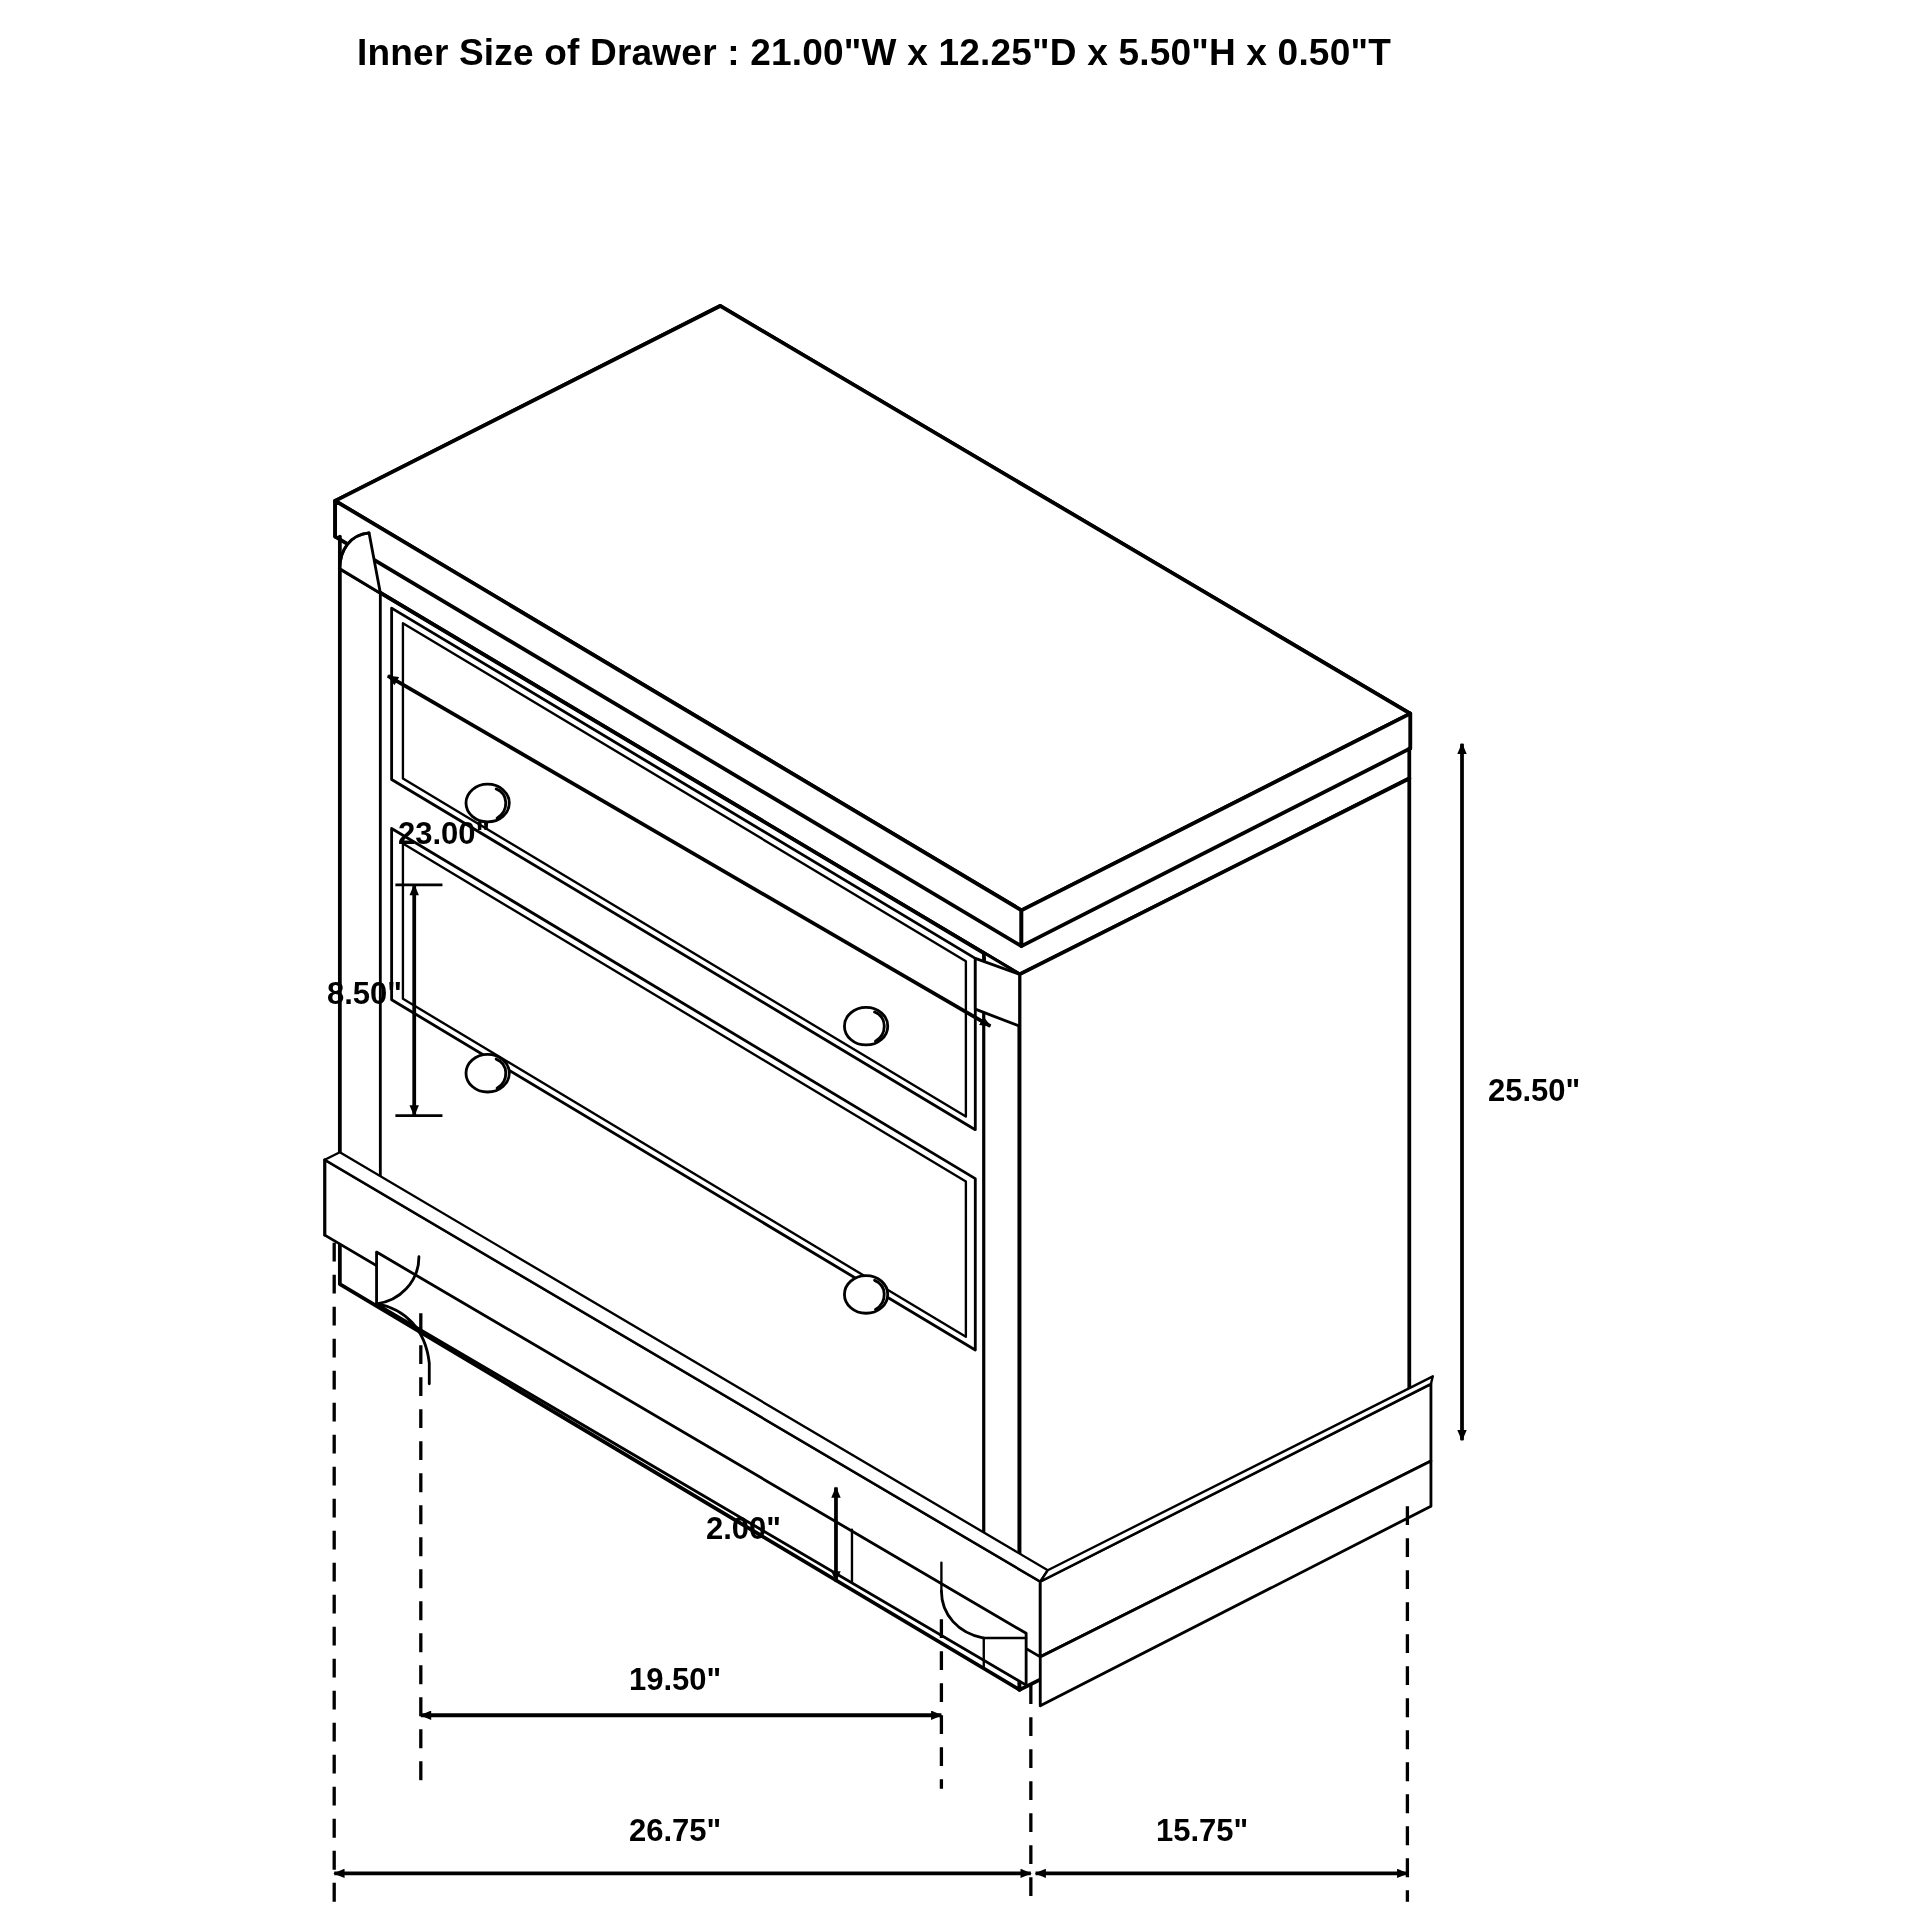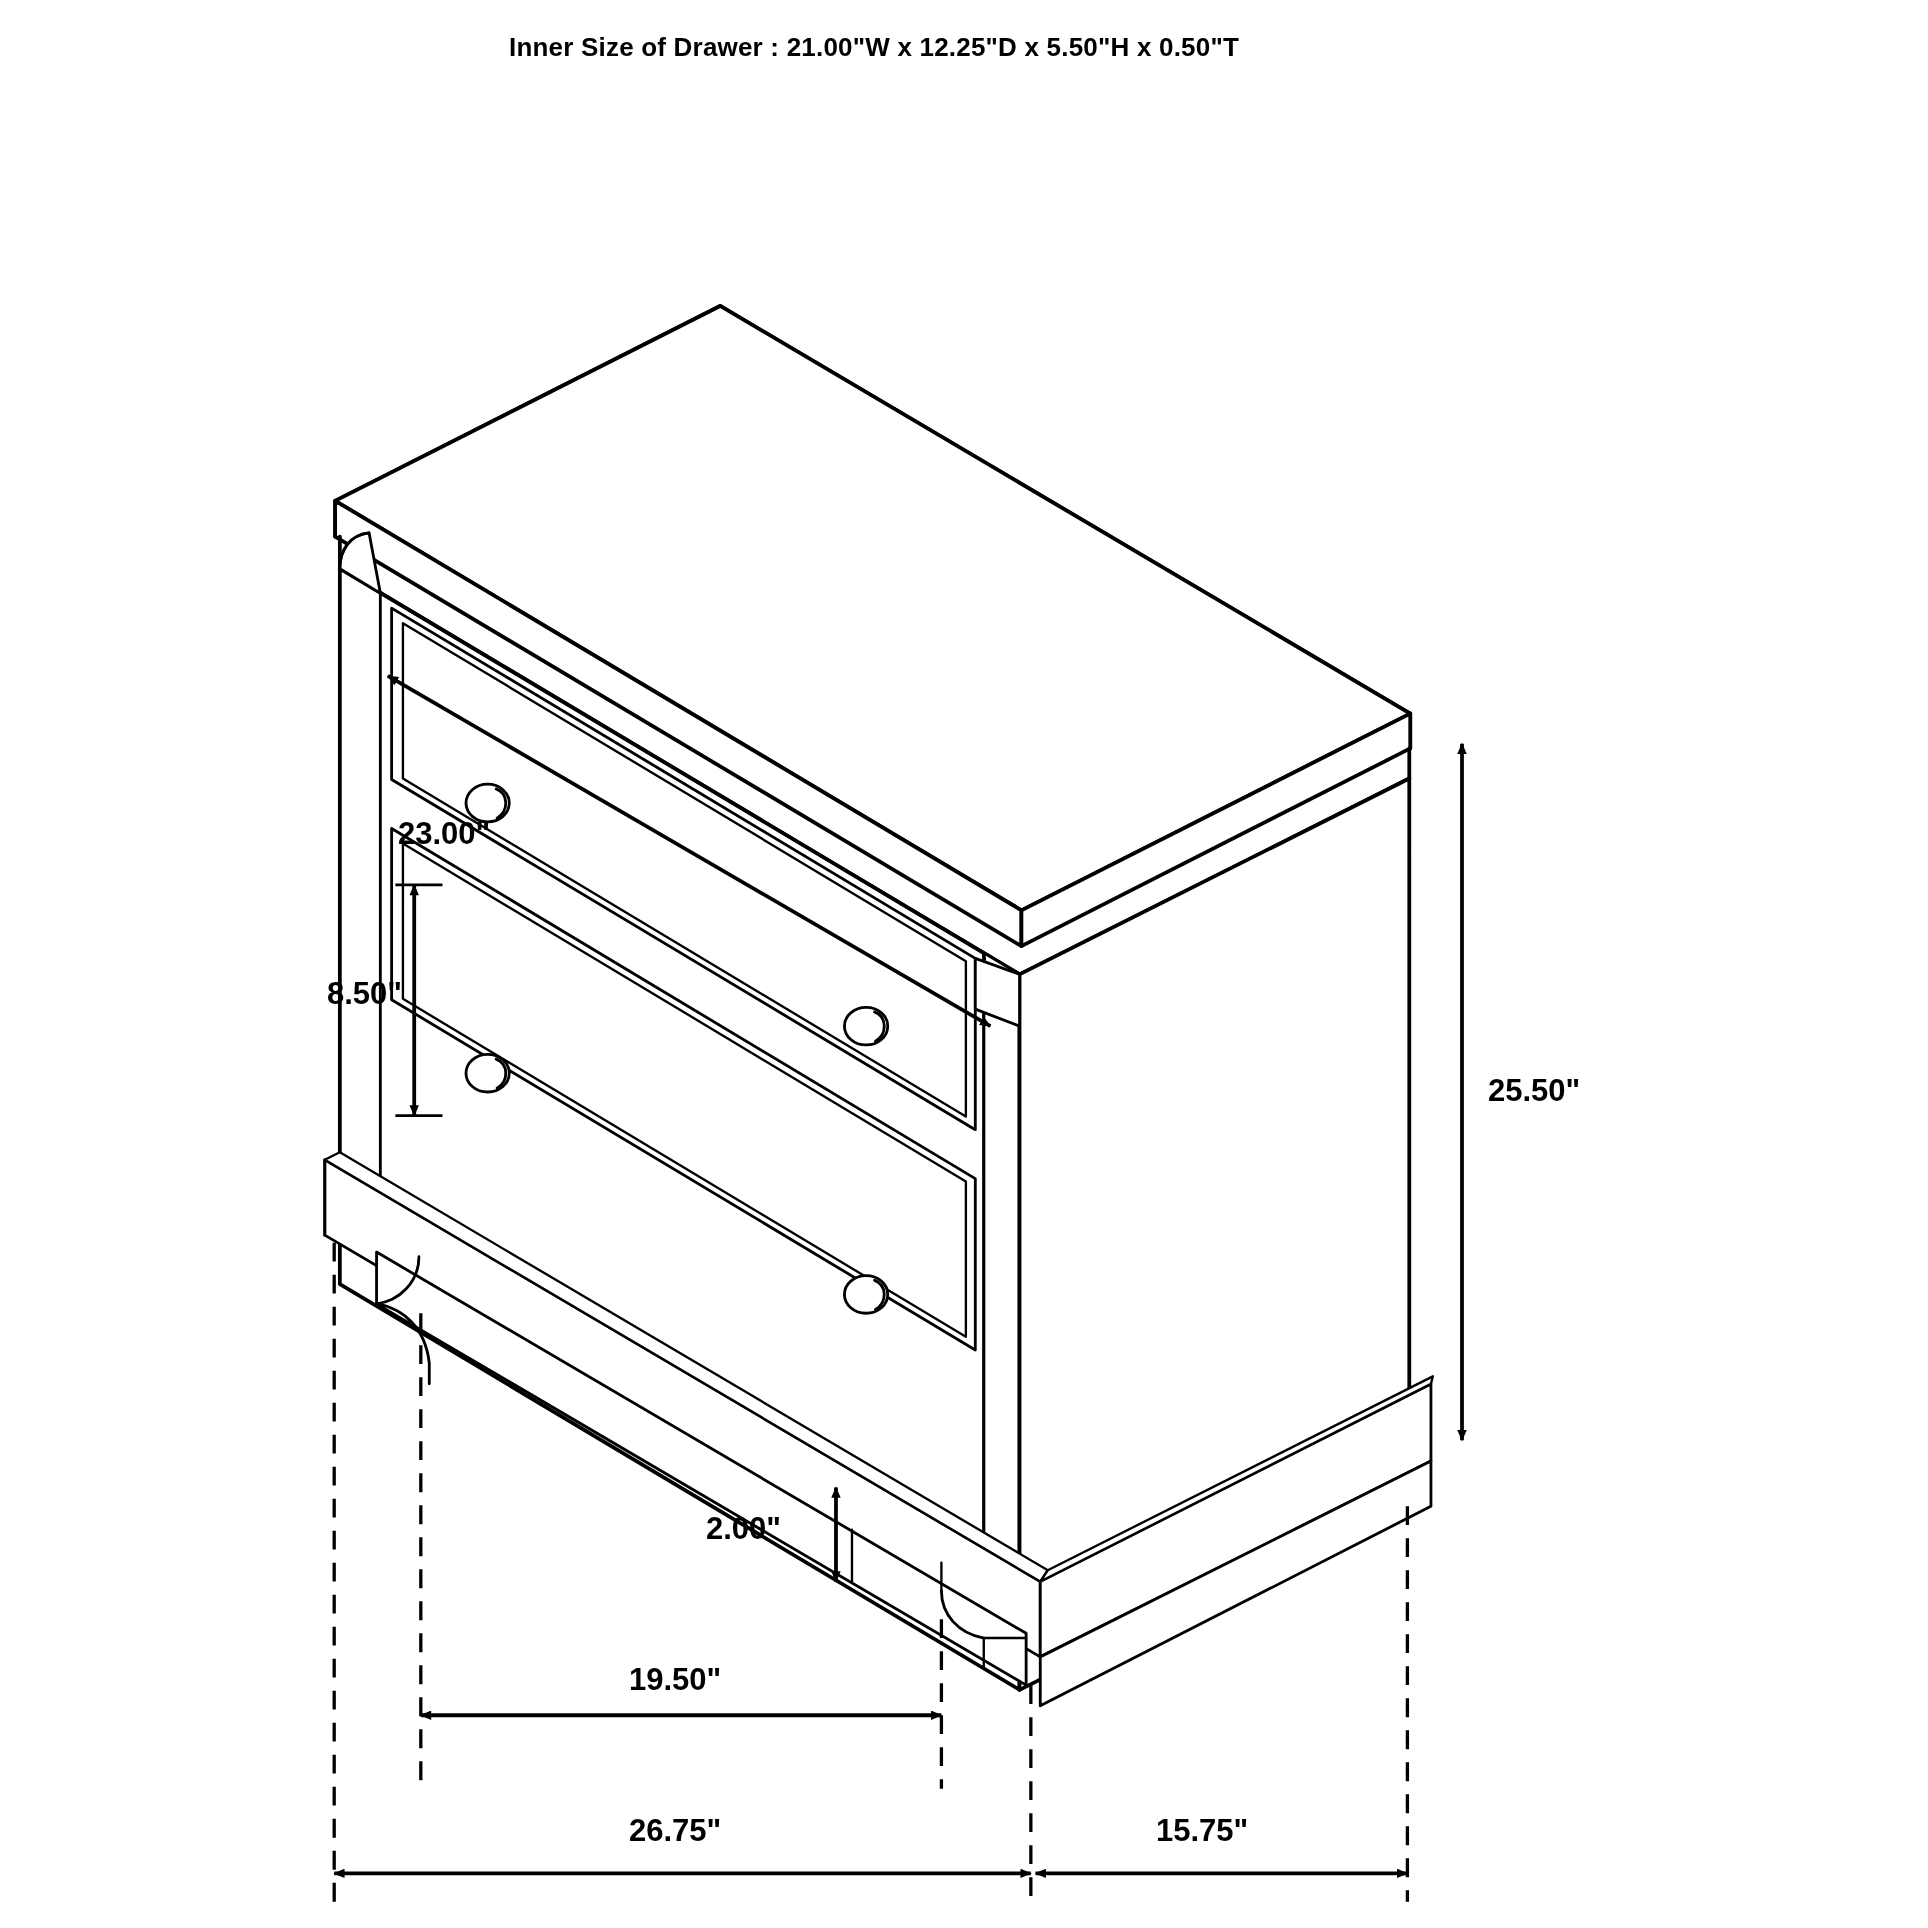--- a/index.html
+++ b/index.html
@@ -18,21 +18,21 @@
     position: relative;
     width: 1928px;
     height: 1928px;
   }
   .title {
     position: absolute;
     top: 32px;
     left: 0;
     width: 1748px;
     text-align: center;
-    font-size: 26px;
+    font-size: 37px;
     font-weight: bold;
     color: #000000;
     letter-spacing: 0.2px;
   }
   svg.drawing {
     position: absolute;
     top: 0;
     left: 0;
     width: 1928px;
     height: 1928px;

